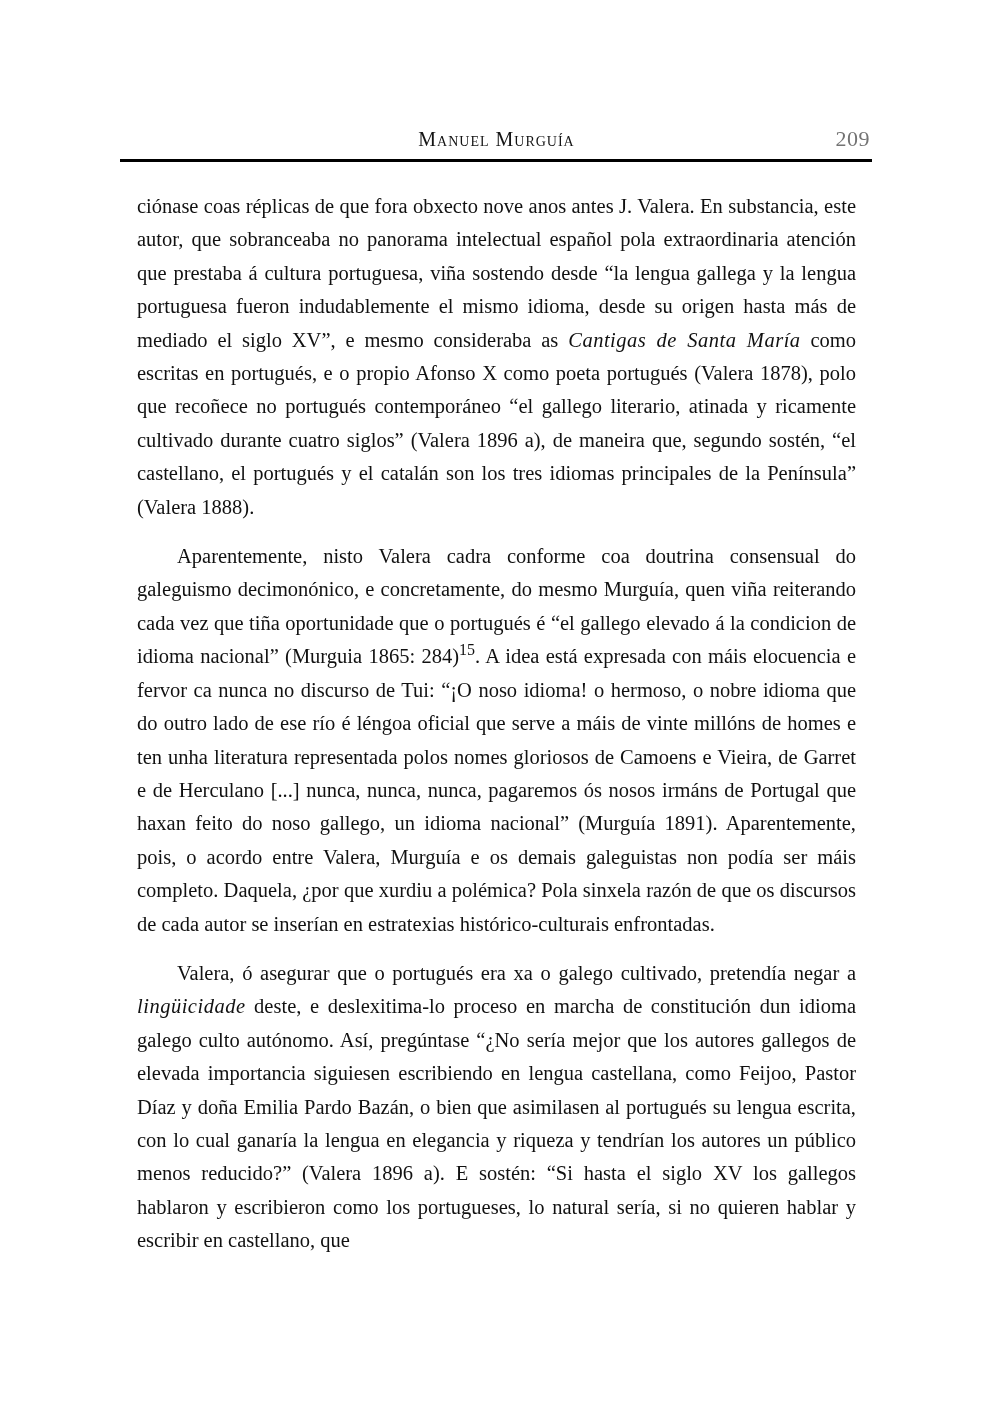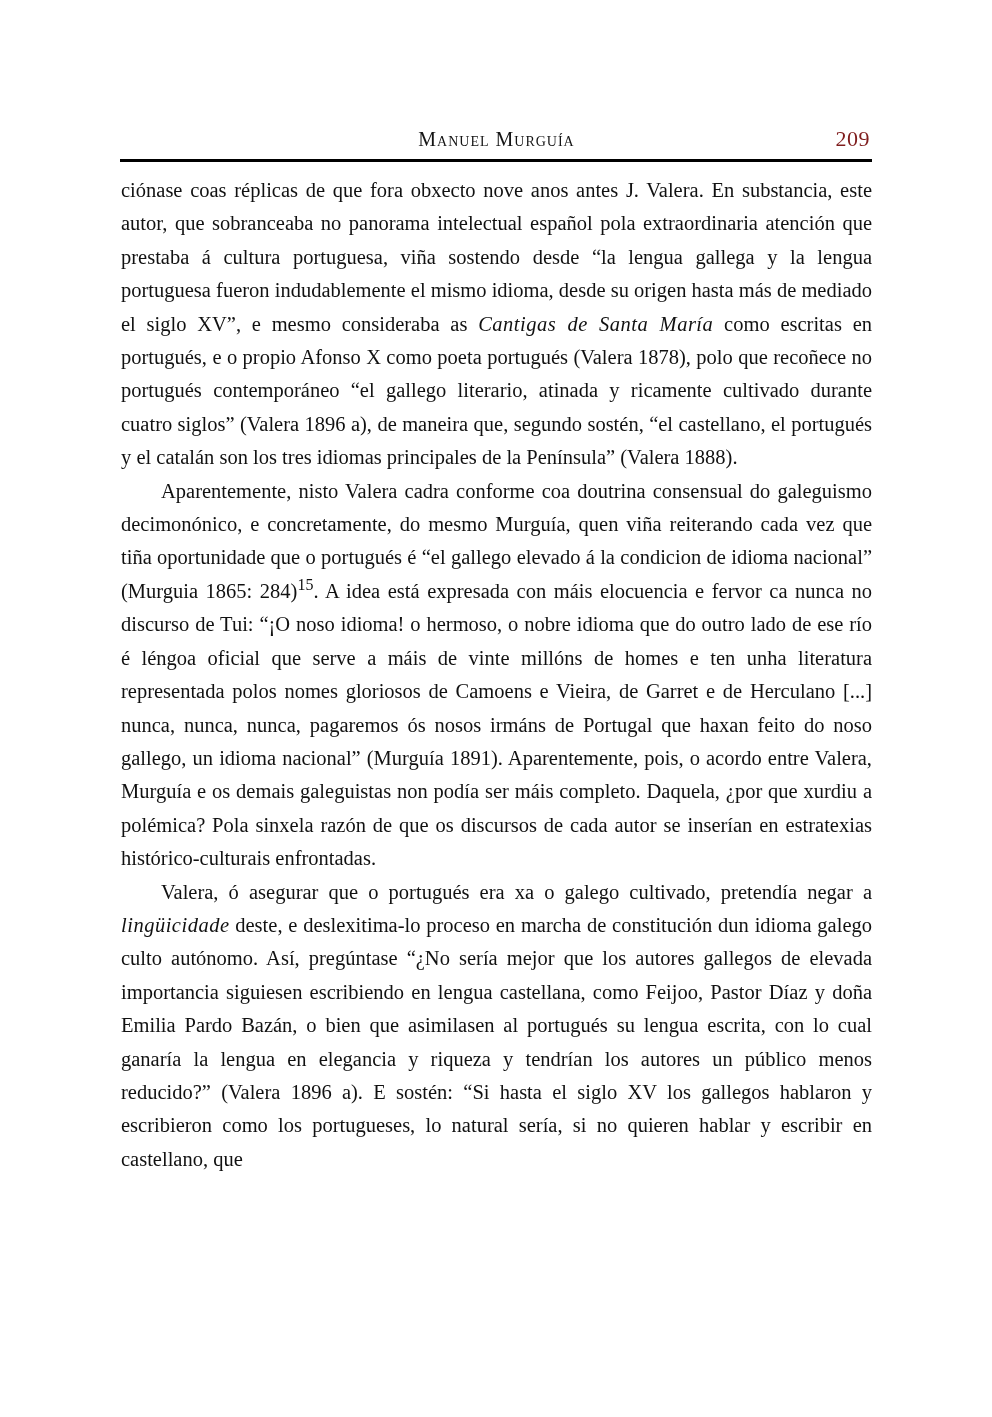--- a/index.html
+++ b/index.html
@@ -29,42 +29,42 @@
     font-size: 20px;
     letter-spacing: 1px;
     color: #141414;
   }
   .page-number {
     position: absolute;
     right: 2px;
     top: -2px;
     font-size: 22px;
     letter-spacing: 0.5px;
-    color: #7f1d1d;
+    color: #737373;
   }
   .header-rule {
     position: absolute;
     top: 159px;
     left: 120px;
     width: 752px;
     height: 3px;
     background: #000000;
   }
   .body-text {
     position: absolute;
     top: 174px;
     left: 121px;
     width: 751px;
     font-size: 20.5px;
     line-height: 33.4px;
     text-align: justify;
     color: #111111;
   }
   p.para {
-    margin: 0;
+    margin: 16px;
     padding: 0;
   }
   p.para.indent {
     text-indent: 40px;
   }
   .em {
     font-style: italic;
     letter-spacing: 0.5px;
   }
   sup.fnmark {

